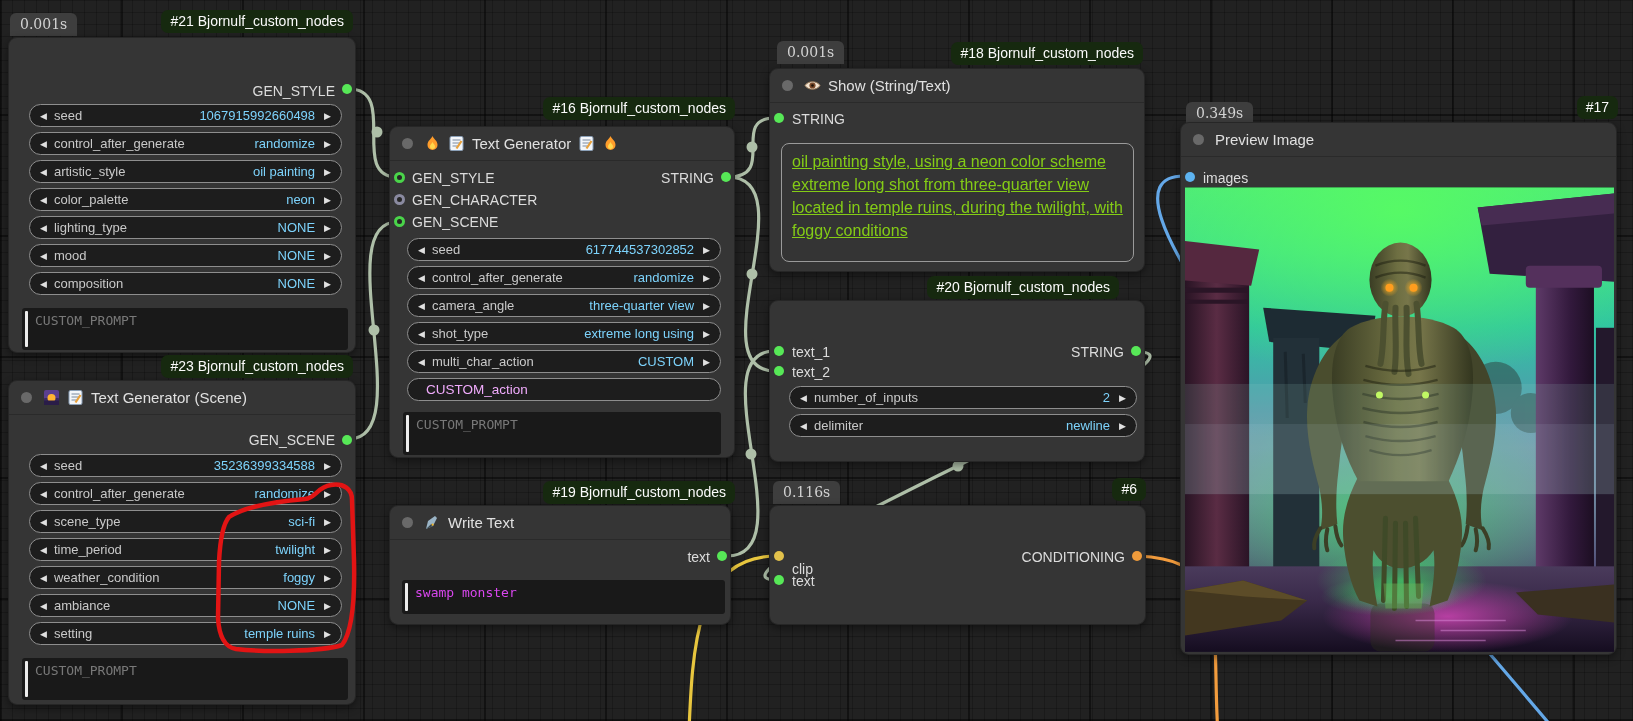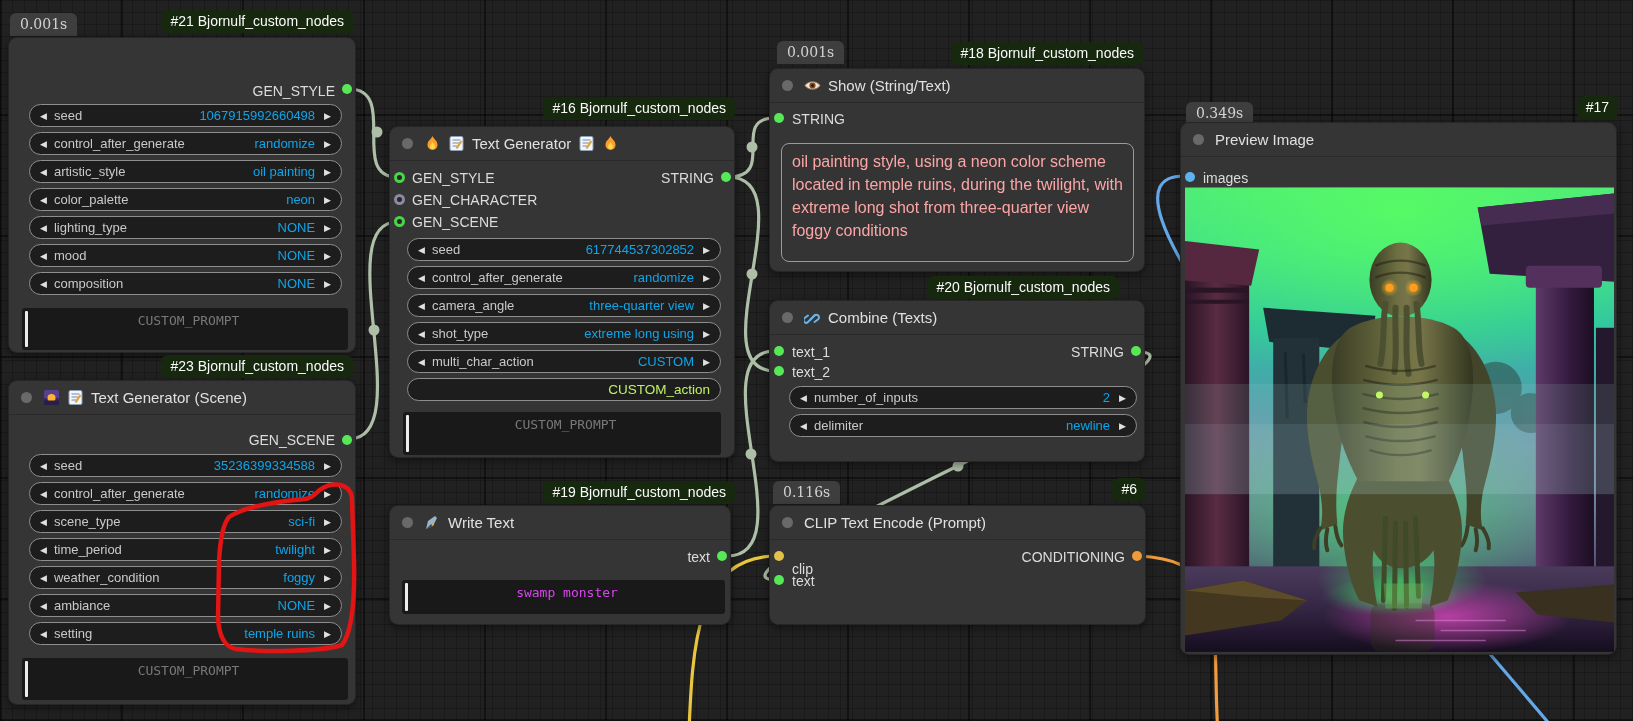--- a/index.html
+++ b/index.html
@@ -22,32 +22,32 @@
   .inlab{left:22px;}
   .outlab{right:20px;}
   .dot{position:absolute;width:10px;height:10px;border-radius:50%;z-index:3;}
   .ring{width:5px;height:5px;border-style:solid;border-width:3.5px;background:#262626;}
   .g{background:#57e857;} .gring{border-color:#4ad44a;} .grayring{border-color:#8a8aa0;}
   .y{background:#e2c14b;} .o{background:#ef9b3b;} .b{background:#5db3f0;}
   .pill{position:absolute;height:23px;background:#1d1d1d;border:1px solid #8e8e8e;border-radius:12px;
     display:flex;align-items:center;padding:0 10px;font-size:13px;color:#c9c9c9;box-sizing:border-box;}
   .arr{font-size:9px;color:#e0e0e0;flex:0 0 auto;}
   .pl{margin-left:7px;white-space:nowrap;}
-  .pv{margin-left:auto;margin-right:9px;color:#0ea5e9;white-space:nowrap;}
-  .btnpill{justify-content:flex-end;color:#bef264;padding-left:18px;font-size:13.5px;}
+  .pv{margin-left:auto;margin-right:9px;color:#7dd3fc;white-space:nowrap;}
+  .btnpill{justify-content:flex-start;color:#f0abfc;padding-left:18px;font-size:13.5px;}
   .ta{position:absolute;background:#191919;border-radius:3px;color:#787878;
-    font-family:"DejaVu Sans Mono", monospace;font-size:13px;padding:5px 6px 4px 13px;box-sizing:border-box;overflow:hidden;text-align:center;}
+    font-family:"DejaVu Sans Mono", monospace;font-size:13px;padding:5px 6px 4px 13px;box-sizing:border-box;overflow:hidden;}
   .ta::before{content:"";position:absolute;left:3px;top:3px;bottom:3px;width:3px;background:#ececec;border-radius:1px;}
   .ta .tv{color:#d946ef;}
   .badge{position:absolute;background:#16290f;color:#fbfbfb;font-size:14px;line-height:14px;
     padding:4px 9px 5px;border-radius:7px;z-index:4;white-space:nowrap;}
   .tbadge{position:absolute;background:#3e3e3e;color:#d2d2d2;font-family:"DejaVu Serif", serif;
     font-size:14px;line-height:14px;padding:4px 10px 5px;border-radius:6px 6px 0 0;z-index:0;white-space:nowrap;}
   .showbox{position:absolute;background:#343434;border:1px solid #9a9a9a;border-radius:8px;
-    color:#fca5a5;font-size:16px;line-height:23px;padding:6px 10px;box-sizing:border-box;}
+    color:#84cc16;font-size:16px;line-height:23px;padding:6px 10px;box-sizing:border-box;text-decoration:underline;}
   .imgwrap{position:absolute;overflow:hidden;background:#101010;}
   .anno{position:absolute;left:0;top:0;z-index:10;pointer-events:none;}
 </style>
 </head>
 <body>
 
 <div id="stage">
 
   <svg class="wires" width="1633" height="721">
     <g fill="none" stroke-width="3.2">
@@ -293,38 +293,27 @@
           <path d="M1,8.5 C4,3.5 13,3.5 16,8.5 C13,13.5 4,13.5 1,8.5 Z" fill="#f2e3d0" stroke="#9a7b5a"></path>
           <circle cx="8.5" cy="8.5" r="3.1" fill="#7a4a2a"></circle>
           <circle cx="8.5" cy="8.5" r="1.3" fill="#1d1208"></circle>
         </svg>
       <span>Show (String/Text)</span>
     </div>
     <span class="dot g" style="left:4px;top:44px"></span>
     <span class="slotlabel inlab" style="top:39px">STRING</span>
     <div class="showbox" style="left:11px;top:74px;width:353px;height:119px">
       <div>oil painting style, using a neon color scheme</div>
+      <div>extreme long shot from three-quarter view</div>
       <div>located in temple ruins, during the twilight, with</div>
-      <div>extreme long shot from three-quarter view</div>
       <div>foggy conditions</div>
     </div>
   </div>
 
   <div class="node" style="left:769px;top:300px;width:376px;height:162px">
-    <div class="ntitle">
-      <span class="cdot"></span>
-      <svg class="ticon" viewBox="0 0 17 17">
-          <g fill="none" stroke="#6ab2e8" stroke-width="2" stroke-linecap="round">
-            <path d="M7,10 L4,13 a2.6,2.6 0 0 1 -3.7,-3.7 L4,6.5"></path>
-            <path d="M10,7 L13,4 a2.6,2.6 0 0 1 3.7,3.7 L13,10.5" transform="translate(-2.5,2.5)"></path>
-            <line x1="6" y1="11" x2="11" y2="6"></line>
-          </g>
-        </svg>
-      <span>Combine (Texts)</span>
-    </div>
     <span class="dot g" style="left:4px;top:45px"></span>
     <span class="slotlabel inlab" style="top:40px">text_1</span>
     <span class="dot g" style="left:4px;top:65px"></span>
     <span class="slotlabel inlab" style="top:60px">text_2</span>
     <span class="slotlabel outlab" style="top:40px">STRING</span>
     <span class="dot g" style="right:3px;top:45px"></span>
     <div class="pill" style="left:19px;right:7px;top:85px">
         <span class="arr">◀</span>
         <span class="pl">number_of_inputs</span>
         <span class="pv">2</span>
@@ -332,24 +321,20 @@
       </div>
     <div class="pill" style="left:19px;right:7px;top:113px">
         <span class="arr">◀</span>
         <span class="pl">delimiter</span>
         <span class="pv">newline</span>
         <span class="arr">▶</span>
       </div>
   </div>
 
   <div class="node" style="left:769px;top:505px;width:377px;height:120px">
-    <div class="ntitle">
-      <span class="cdot"></span>
-      <span>CLIP Text Encode (Prompt)</span>
-    </div>
     <span class="dot y" style="left:4px;top:45px"></span>
     <span class="slotlabel inlab" style="top:52px">clip</span>
     <span class="dot g" style="left:4px;top:69px"></span>
     <span class="slotlabel inlab" style="top:64px">text</span>
     <span class="slotlabel outlab" style="top:40px">CONDITIONING</span>
     <span class="dot o" style="right:3px;top:45px"></span>
   </div>
 
   <div class="node" style="left:1180px;top:122px;width:437px;height:533px">
     <div class="ntitle">

